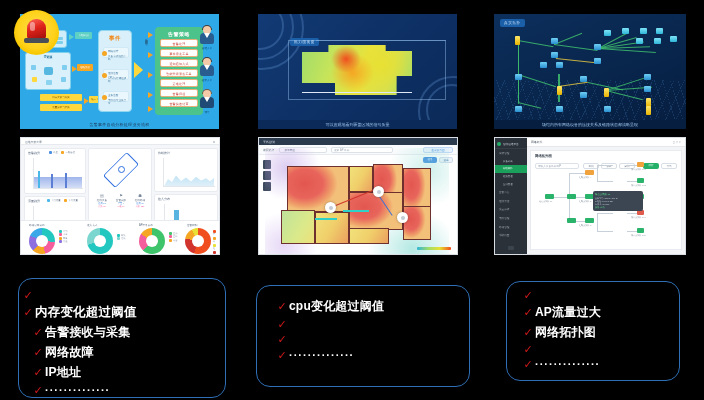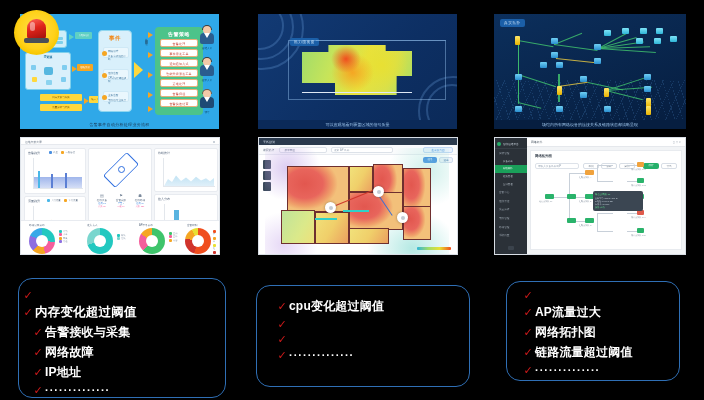--- a/index.html
+++ b/index.html
@@ -720,21 +720,20 @@
       <div class="bul" style="margin-top:3px;">
         <span class="tick">✓</span>
         <span class="btxt">AP流量过大</span>
       </div>
       <div class="bul" style="margin-top:3px;">
         <span class="tick">✓</span>
         <span class="btxt">网络拓扑图</span>
       </div>
       <div class="bul" style="margin-top:3px;">
         <span class="tick">✓</span>
-        <span class="btxt">链路流量超过阈值</span>
       </div>
       <div class="bul" style="margin-top:3px;">
         <span class="tick">✓</span>
         <span class="dots">··············</span>
       </div>
     </div>
   </div>
 
   <div class="beacon">
     <div class="dome"></div>

